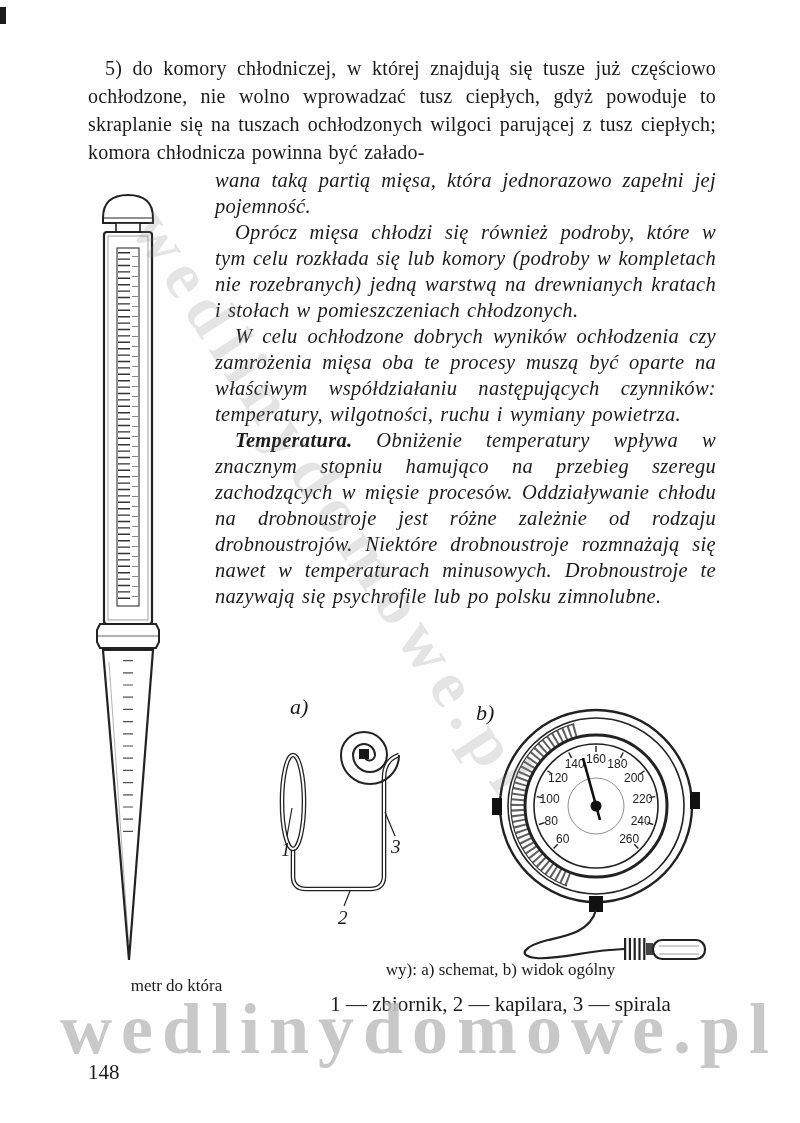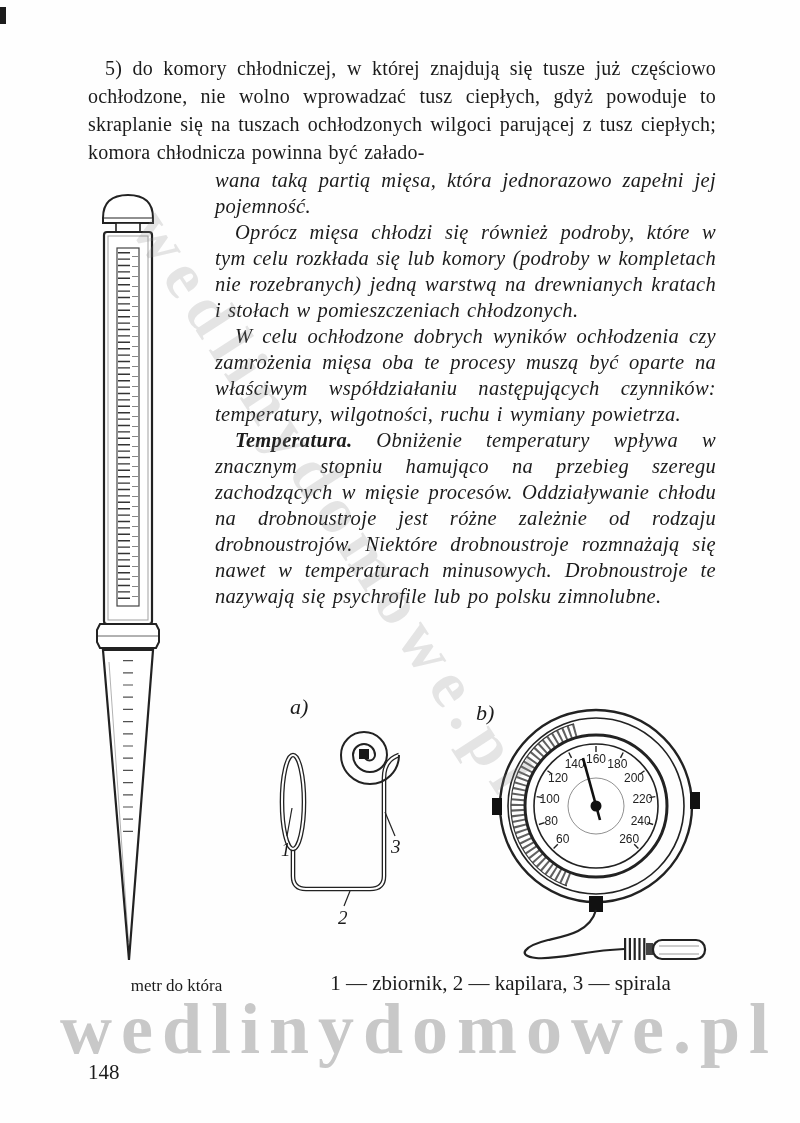--- a/index.html
+++ b/index.html
@@ -185,20 +185,21 @@
         <line x1="197" y1="266" x2="237" y2="266" stroke="#222" stroke-width="1" opacity="0.45"></line>
       </g>
     </svg>
   </div>
 
   <div class="caption" id="caption-44">
     <div>metr do która</div>
   </div>
 
   <div class="caption" id="caption-45">
+    <div>wy): a) schemat, b) widok ogólny</div>
     <div class="legend">1 — zbiornik, 2 — kapilara, 3 — spirala</div>
   </div>
 
   <div class="page-number">148</div>
 
   <div class="wm wm-bottom">wedlinydomowe.pl</div>
 
 </div>
 
 </body></html>

